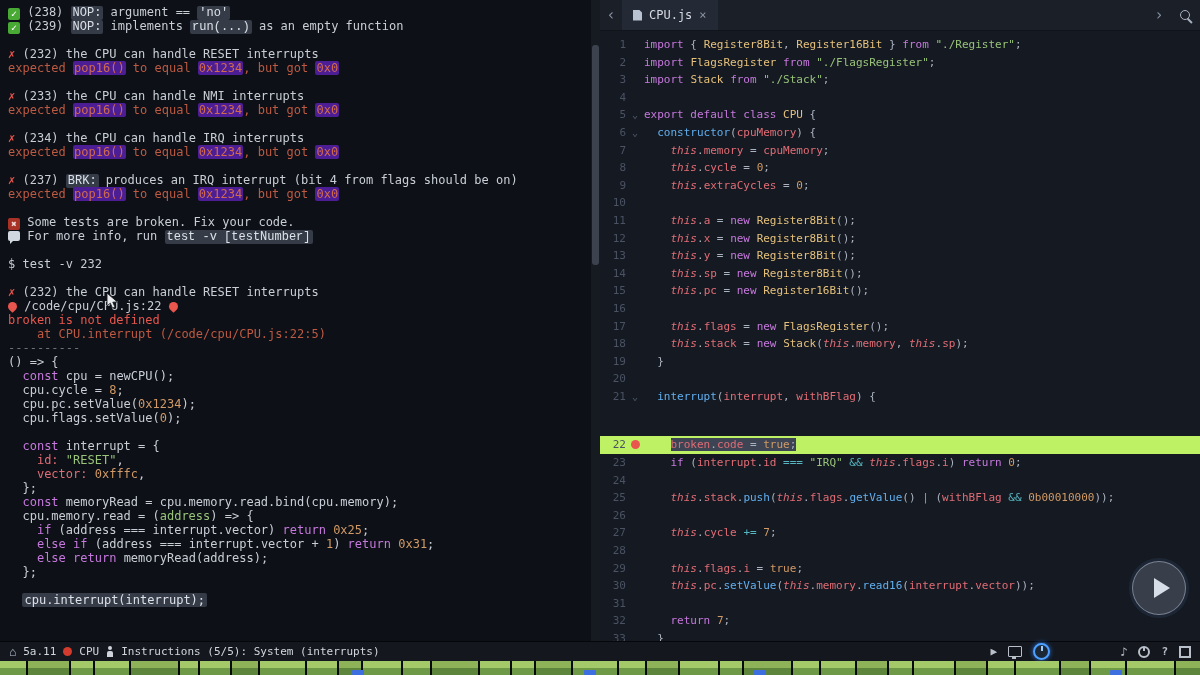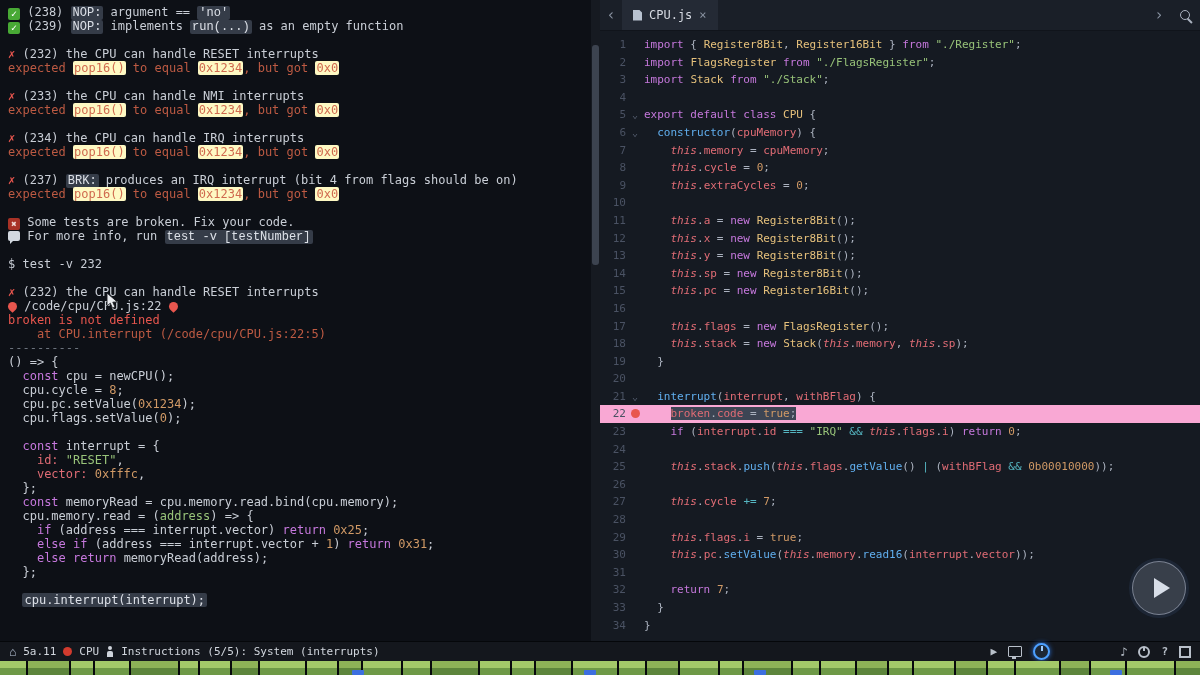--- a/index.html
+++ b/index.html
@@ -10,21 +10,21 @@
   
   .terminal{width:591px;box-sizing:border-box;background:#0d1016;padding:5px 0 0 8px;
             font-size:12px;line-height:14px;color:#c9ced6;overflow:hidden;position:relative;}
   .t-line{white-space:pre;height:14px;}
   .w{color:#c9ced6}
   .kw{color:#c678dd}
   .str{color:#98c379}
   .num{color:#d19a66}
   .prop{color:#e06c75}
   .err{color:#bd5a43}
-  .errb{color:#d06a4f;background:#fef9c3;border-radius:2px;padding:0 1px;}
+  .errb{color:#d06a4f;background:#4c1d95;border-radius:2px;padding:0 1px;}
   .red{color:#e8564e}
   .dim{color:#6b727c}
   .box{background:#353c48;color:#dde1e8;border-radius:2px;padding:0 2px;font-family:Liberation Mono, monospace;}
   .hl{background:#353c48;color:#dde1e8;border-radius:2px;padding:0 2px;}
   .icchk{display:inline-block;width:12px;height:12px;background:#48a935;color:#fff;font-size:10px;
          line-height:12px;text-align:center;border-radius:2px;font-weight:bold;vertical-align:-1px;}
   .icx{color:#e8564e;font-weight:bold;}
   .icalert{display:inline-block;width:12px;height:12px;background:#a83226;color:#f0d9d6;font-size:9px;
            line-height:12px;text-align:center;border-radius:2px;vertical-align:-1px;}
   .icspeech{display:inline-block;width:12px;height:10px;background:#d2d8e0;border-radius:2px;vertical-align:-1px;position:relative;}
@@ -50,21 +50,21 @@
   .tb-right{margin-left:auto;display:flex;align-items:center;gap:10px;padding-right:10px;}
   .ic-search{width:8px;height:8px;border:1.5px solid #aab2bf;border-radius:50%;position:relative;display:inline-block;}
   .ic-search::after{content:"";position:absolute;width:6px;height:1.5px;background:#aab2bf;transform:rotate(45deg);left:6px;top:9px;}
 
   .codewrap{flex:1;padding-top:5px;position:relative;overflow:hidden;font-size:11px;}
   .e-line{display:flex;height:17.6px;line-height:17.6px;white-space:pre;color:#abb2bf;}
   .e-line .ln{width:26px;text-align:right;color:#4a5263;flex:none;}
   .e-line .gut{width:18px;text-align:center;color:#5a6375;flex:none;font-size:10px;}
   .e-line .gut.fold::before{content:"⌄";}
   .e-line .code{flex:1;}
-  .e-line.hl-line{background:#f9a8d4;}
+  .e-line.hl-line{background:#bef264;margin-top:31px;}
   .bp-dot{display:inline-block;width:9px;height:9px;border-radius:50%;background:#e8564e;vertical-align:-1px;}
   .pl{color:#abb2bf}
   .thi{color:#e06c75;font-style:italic}
   .yel{color:#e5c07b}
   .blu{color:#61afef}
   .cy{color:#56b6c2}
   .sel{background:#3d4554;}
 
   .play-big{position:absolute;right:14px;bottom:26px;width:52px;height:52px;border-radius:50%;
             background:rgba(140,150,170,0.30);border:1px solid rgba(190,200,220,0.5);

